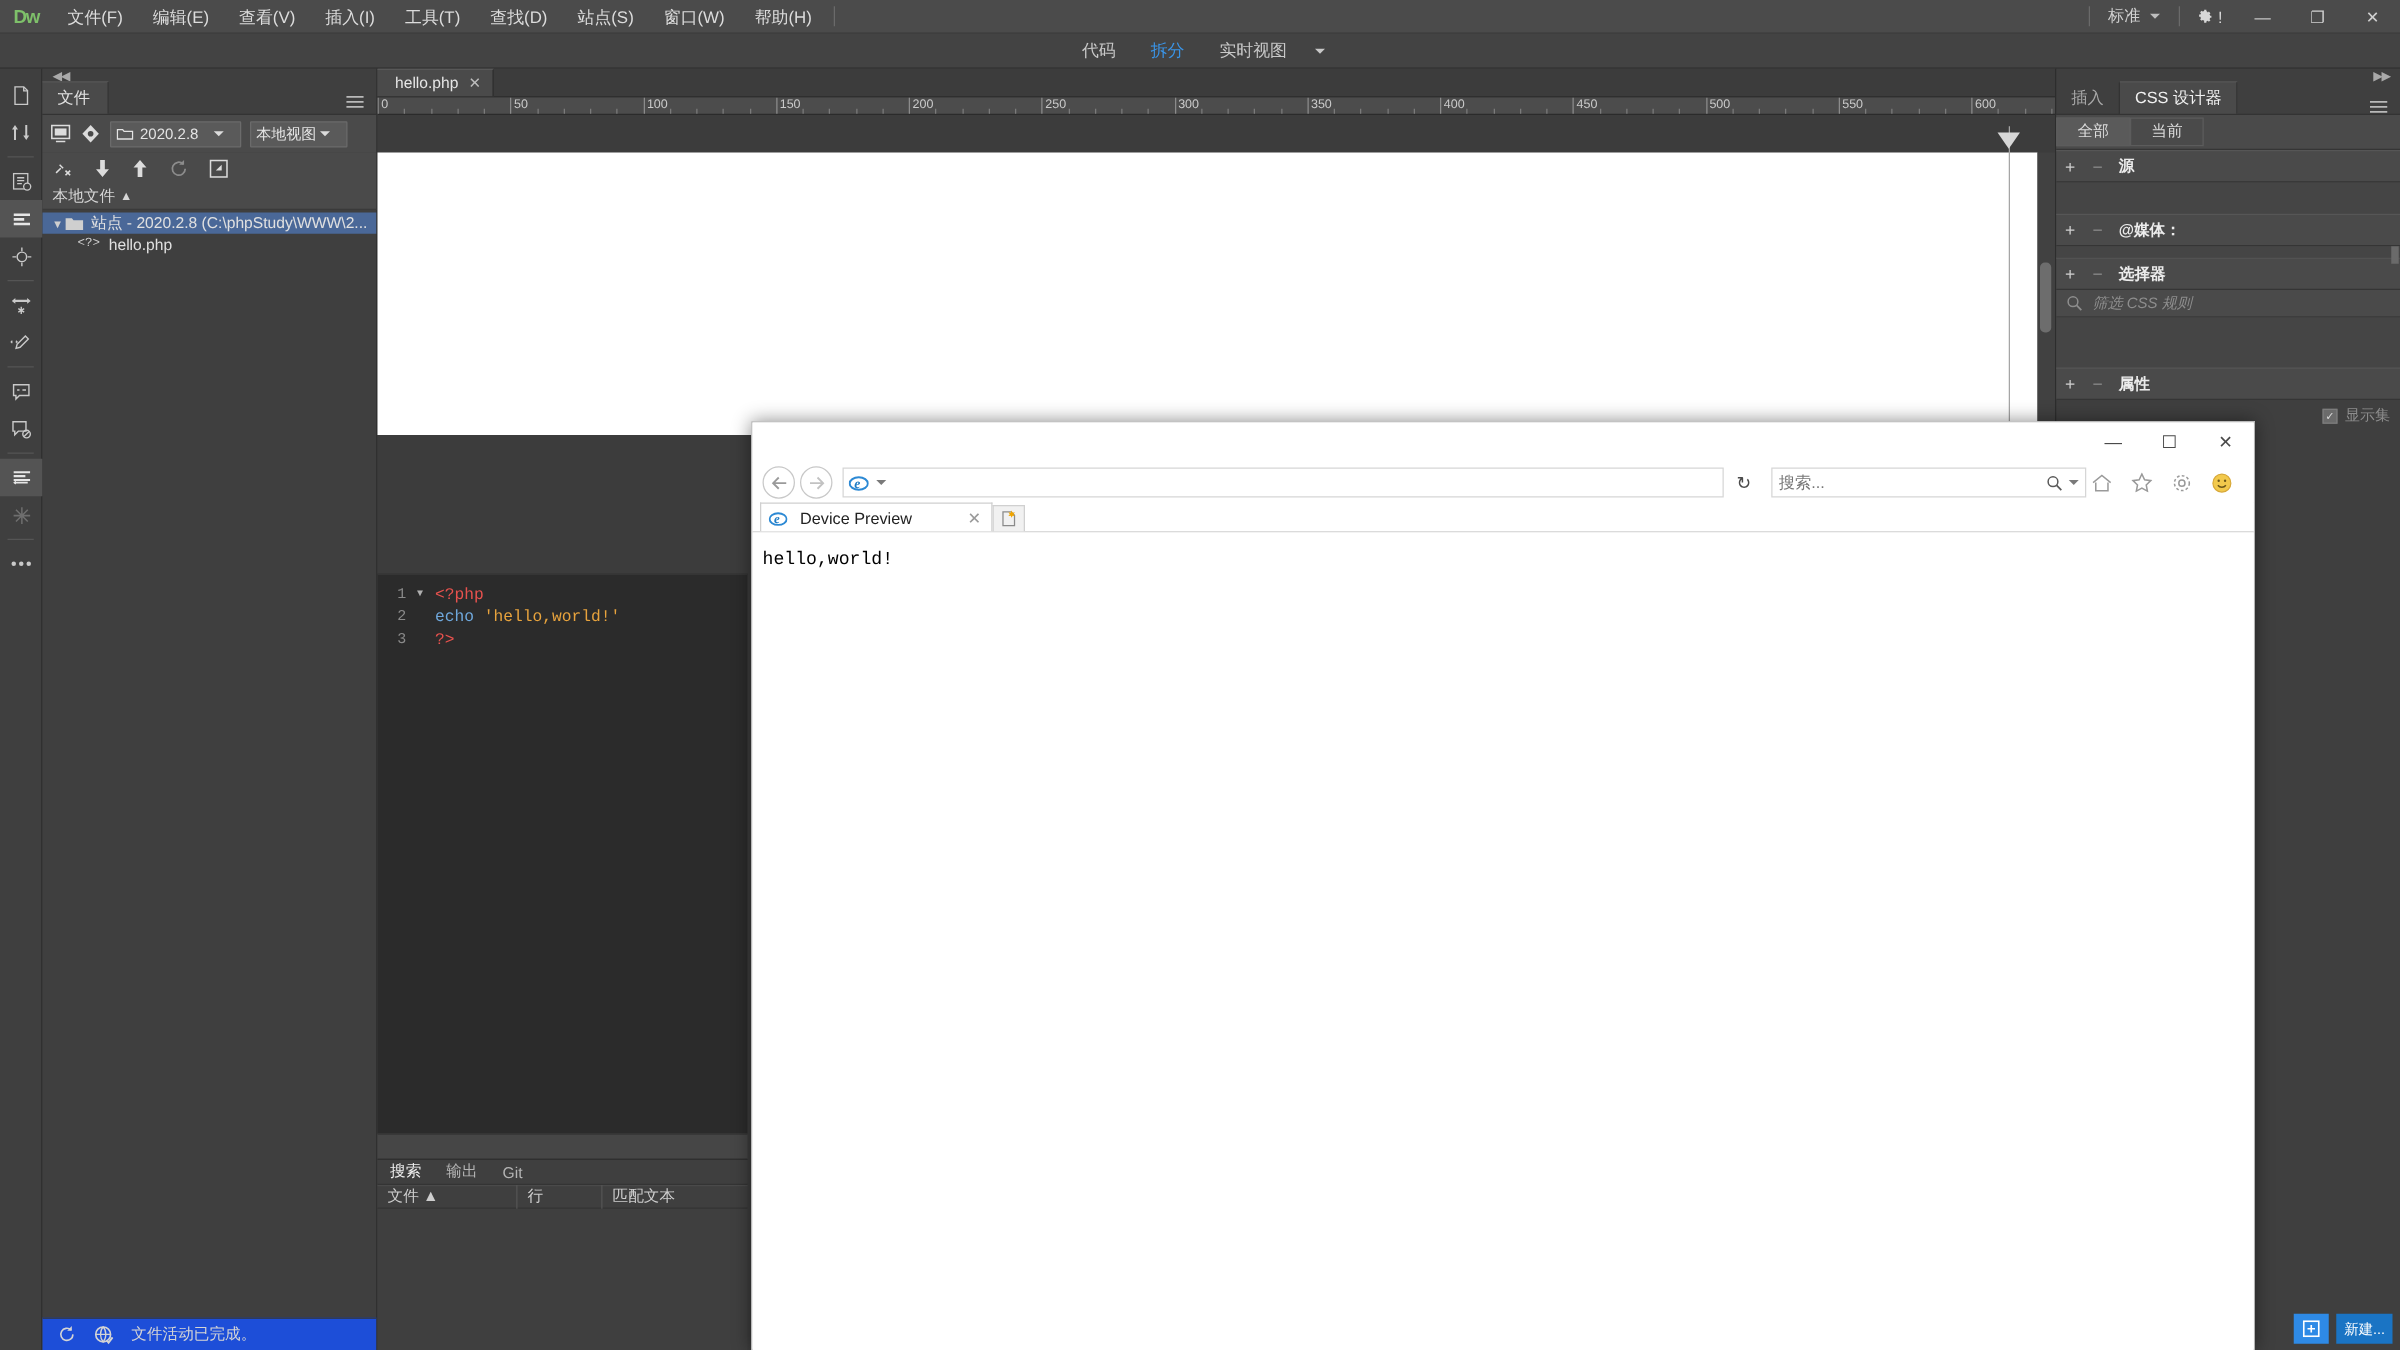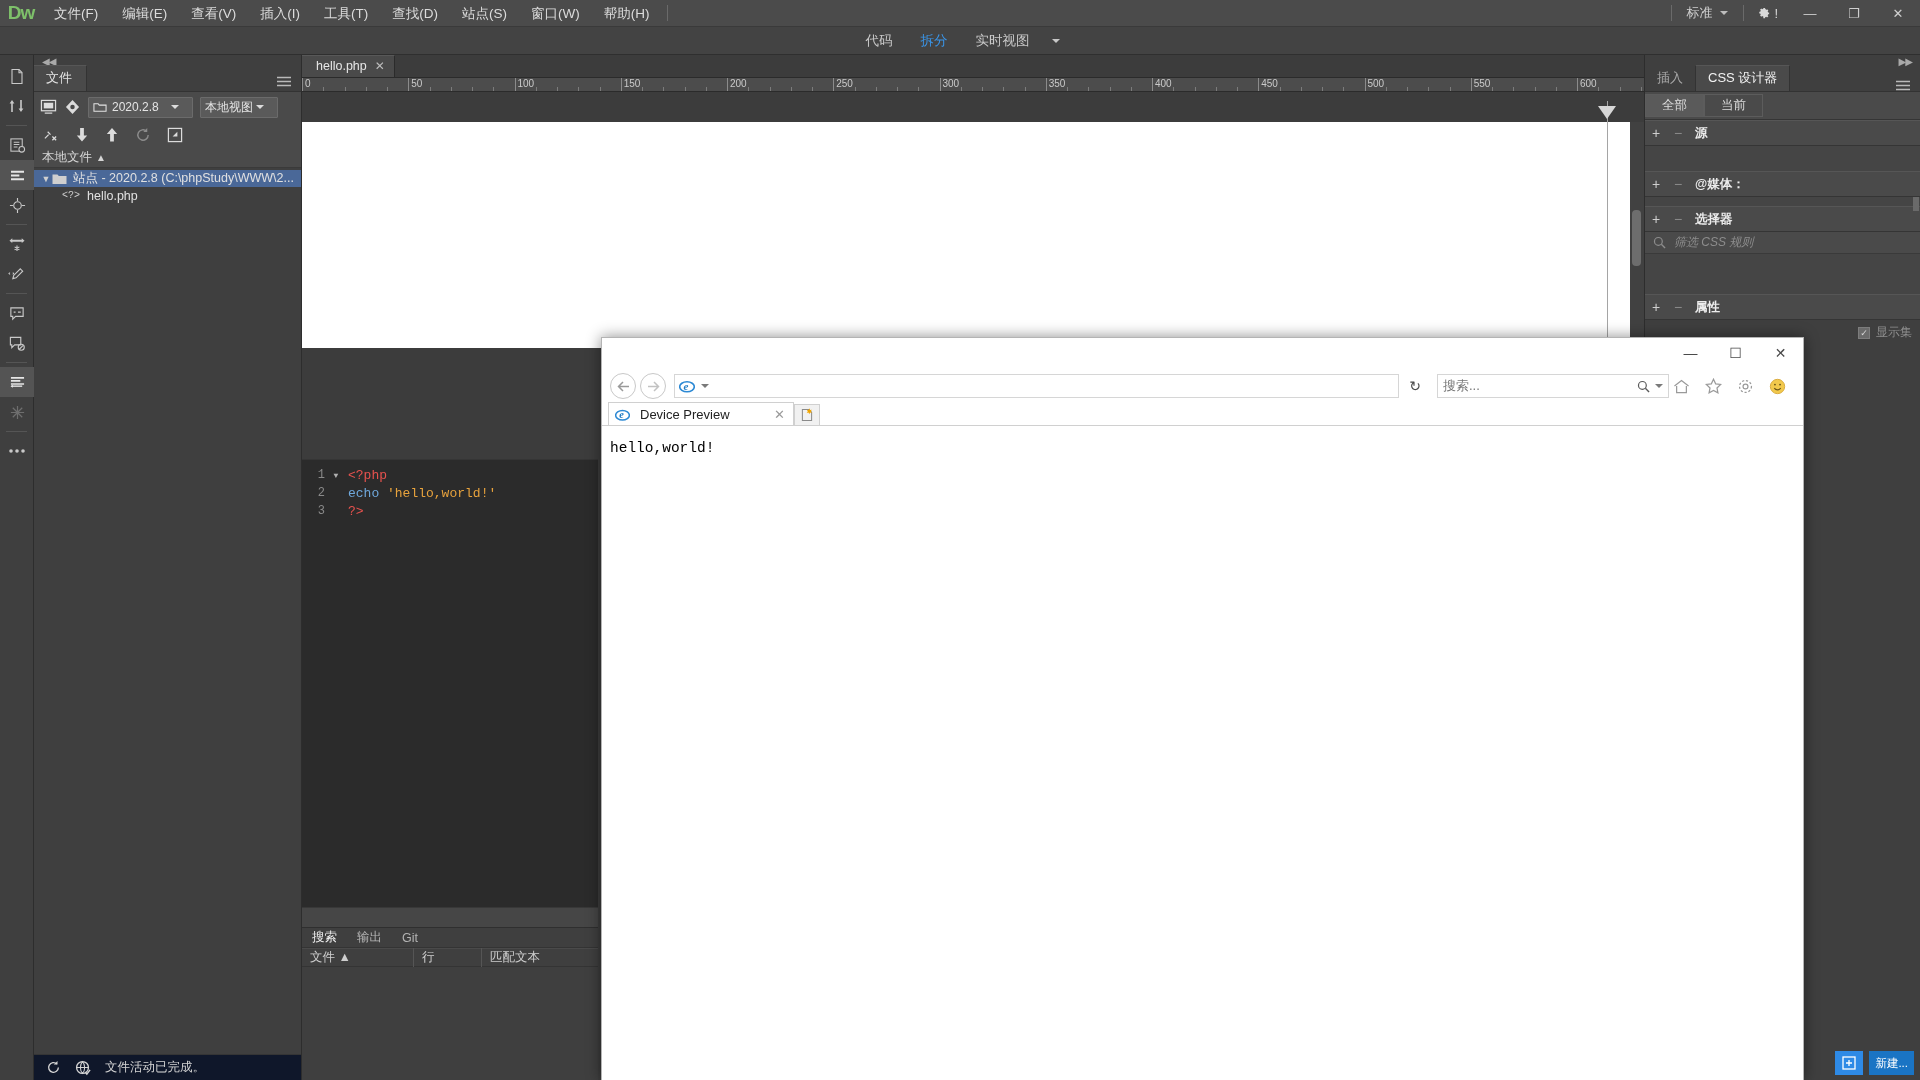--- a/index.html
+++ b/index.html
@@ -16,21 +16,21 @@
 
   
   .menubar {
     position: absolute; top: 0; left: 0; width: 1920px; height: 27px;
     background: #4b4b4b;
     display: flex; align-items: center;
     border-bottom: 1px solid #3a3a3a;
   }
   .dw-logo {
     width: 42px; text-align: center;
-    font-weight: bold; font-size: 19px; color: #7ec06a;
+    font-weight: bold; font-size: 15px; color: #7ec06a;
     letter-spacing: -1px;
     font-family: "Liberation Sans", sans-serif;
   }
   .menu-item {
     padding: 0 12px; height: 27px; line-height: 27px;
     font-size: 13.5px; color: #dcdcdc; white-space: nowrap;
   }
   .menu-sep-v {
     width: 1px; height: 16px; background: #6a6a6a; margin: 0 6px;
   }
@@ -130,21 +130,21 @@
   .tw {
     width: 12px; font-size: 9px; color: #cfcfcf; text-align: center;
   }
   .folder-ic { margin-right: 6px; display: inline-flex; }
   .php-ic {
     color: #cfcfcf; font-size: 10px; margin-right: 7px; margin-left: 22px;
     font-family: "Liberation Mono", monospace;
   }
   .files-status {
     position: absolute; left: 0; right: 0; bottom: 0; height: 26px;
-    background: #0f172a; display: flex; align-items: center;
+    background: #1d4ed8; display: flex; align-items: center;
     gap: 14px; padding: 0 12px; border-top: 1px solid #353535;
     font-size: 12.5px; color: #d4d4d4;
   }
 
   
   .doc-area {
     position: absolute; top: 55px; left: 302px; right: 276px; bottom: 0;
     background: #3c3c3c;
   }
   .doc-tabrow {
@@ -332,21 +332,21 @@
     margin-left: 4px;
   }
   .ie-url { font-size: 13px; color: #6d6d6d; flex: 1; }
   .ie-url .dom { color: #111; font-weight: bold; }
   .addr-caret {
     width: 0; height: 0; border-left: 4px solid transparent;
     border-right: 4px solid transparent; border-top: 4px solid #7a7a7a;
   }
   .refresh-ic { color: #4a4a4a; font-size: 14px; padding: 0 6px; }
   .ie-search {
-    width: 232px; height: 24px; border: 1px solid #d6d6d6; display: flex;
+    width: 252px; height: 24px; border: 1px solid #d6d6d6; display: flex;
     align-items: center; padding: 0 5px; gap: 5px; margin-left: 6px;
   }
   .ie-search .ph { font-size: 13px; color: #767676; flex: 1; }
   .ie-tool { width: 28px; text-align: center; color: #7a7a7a; font-size: 15px; }
   .ie-tabrow {
     height: 24px; display: flex; align-items: flex-end;
     border-bottom: 1px solid #d0d0d0; background: #fff; padding-left: 6px;
   }
   .ie-tab {
     display: flex; align-items: center; gap: 10px; height: 23px;

